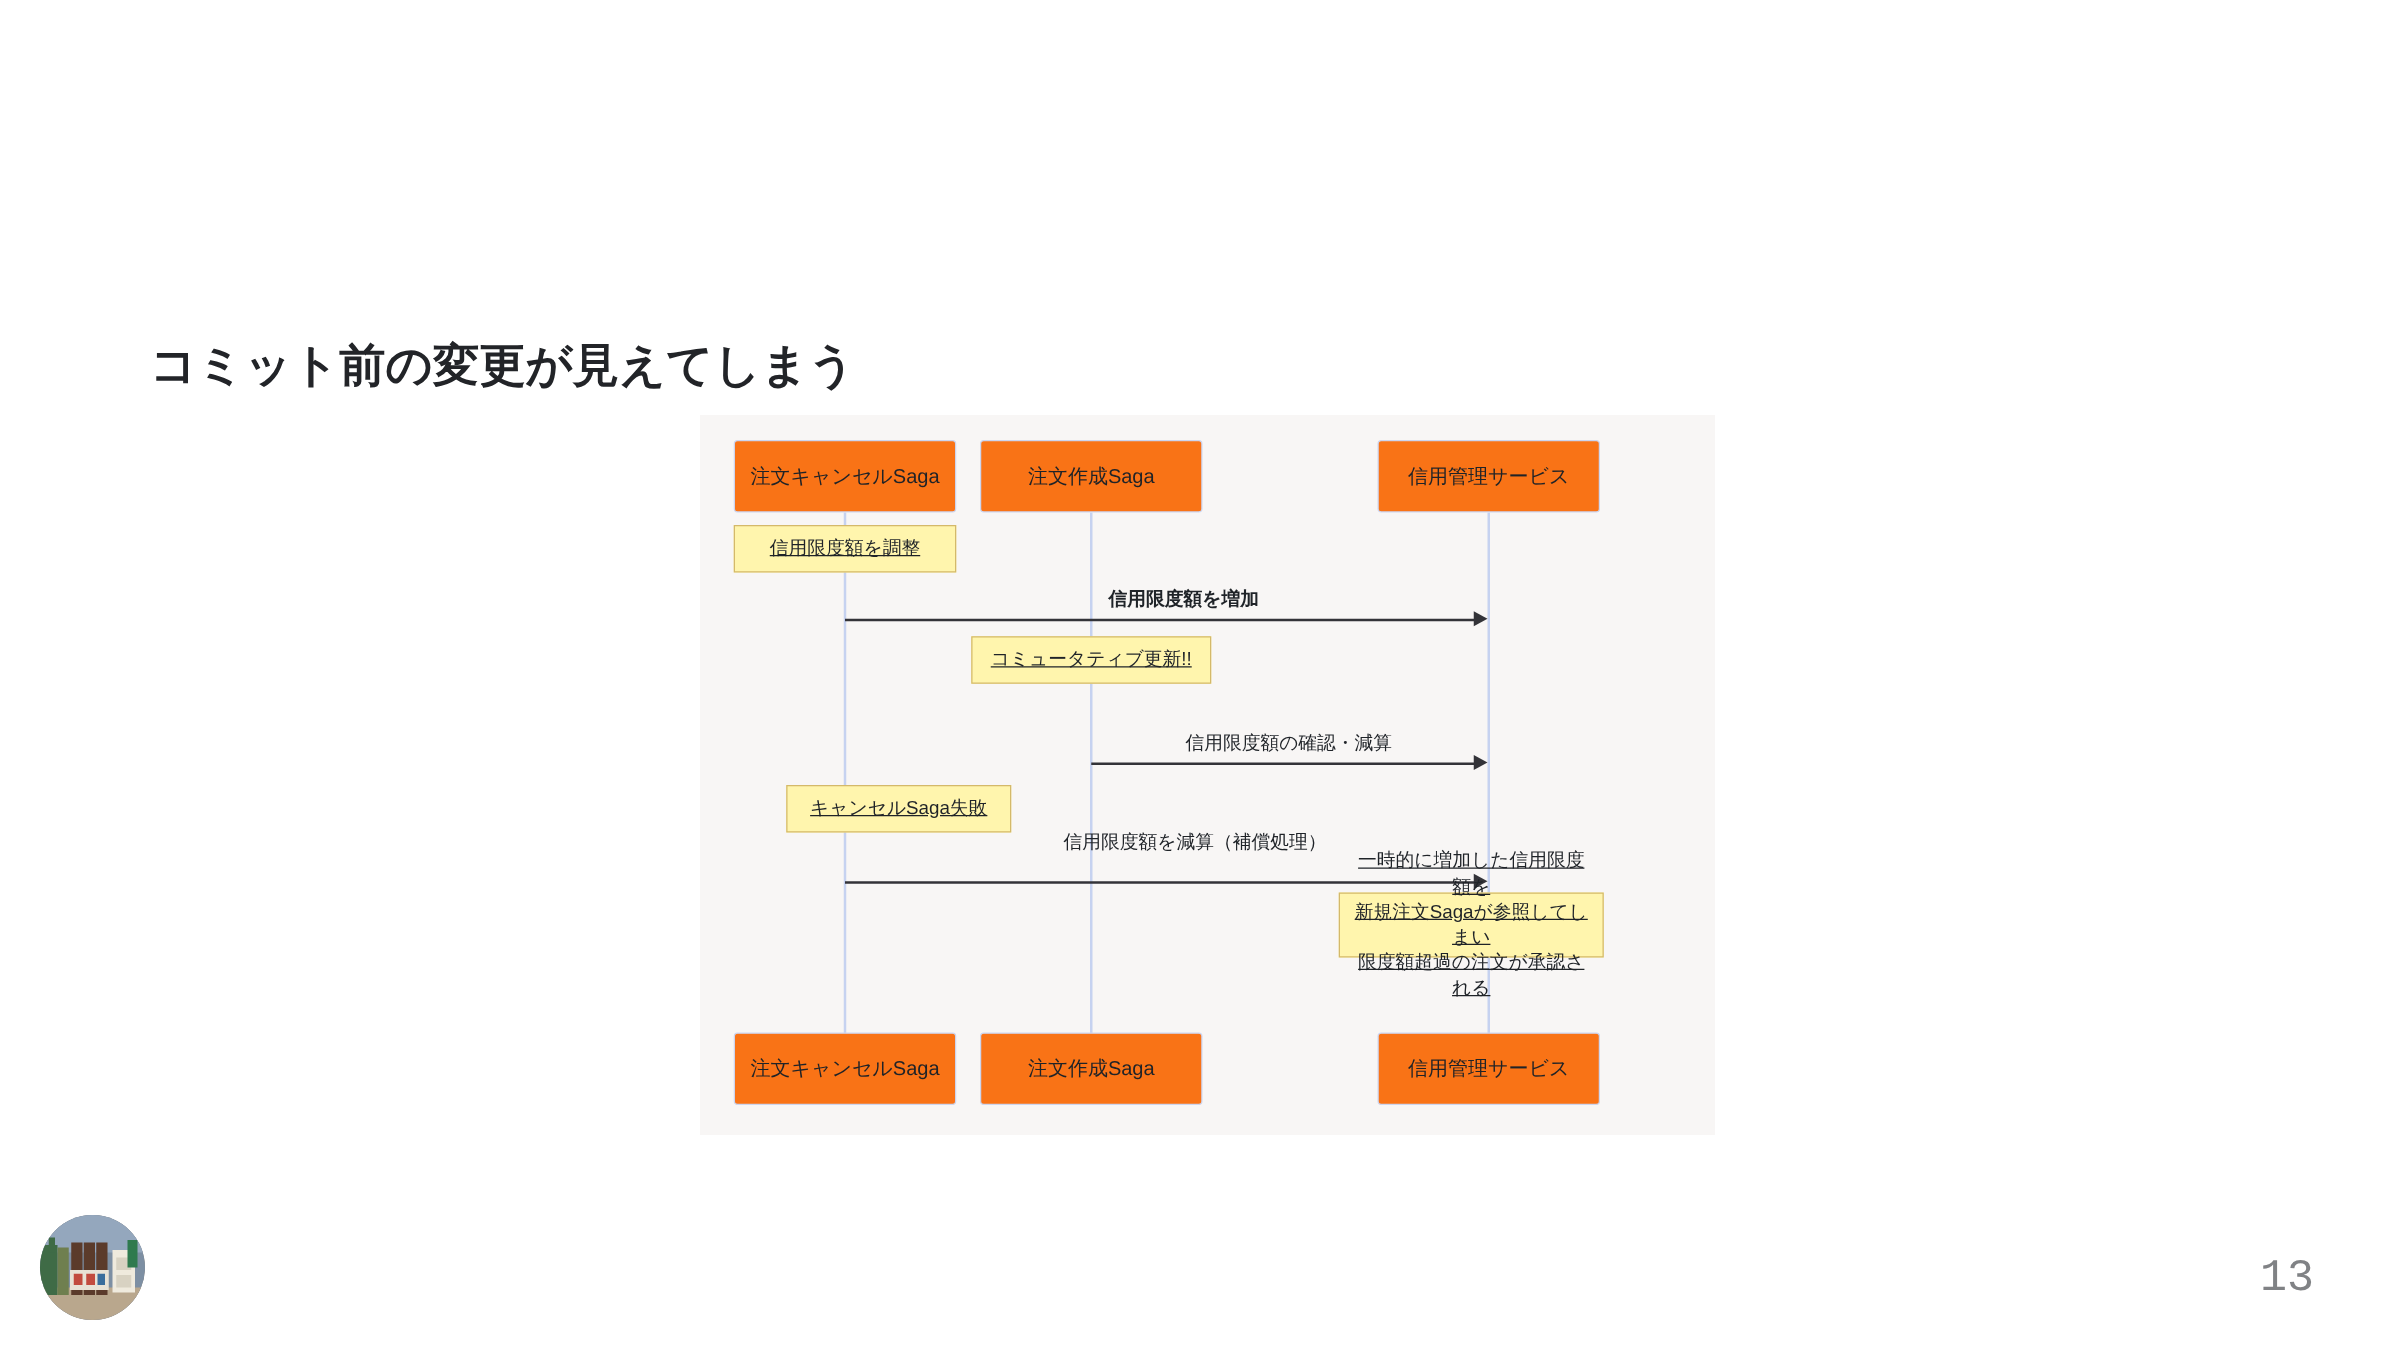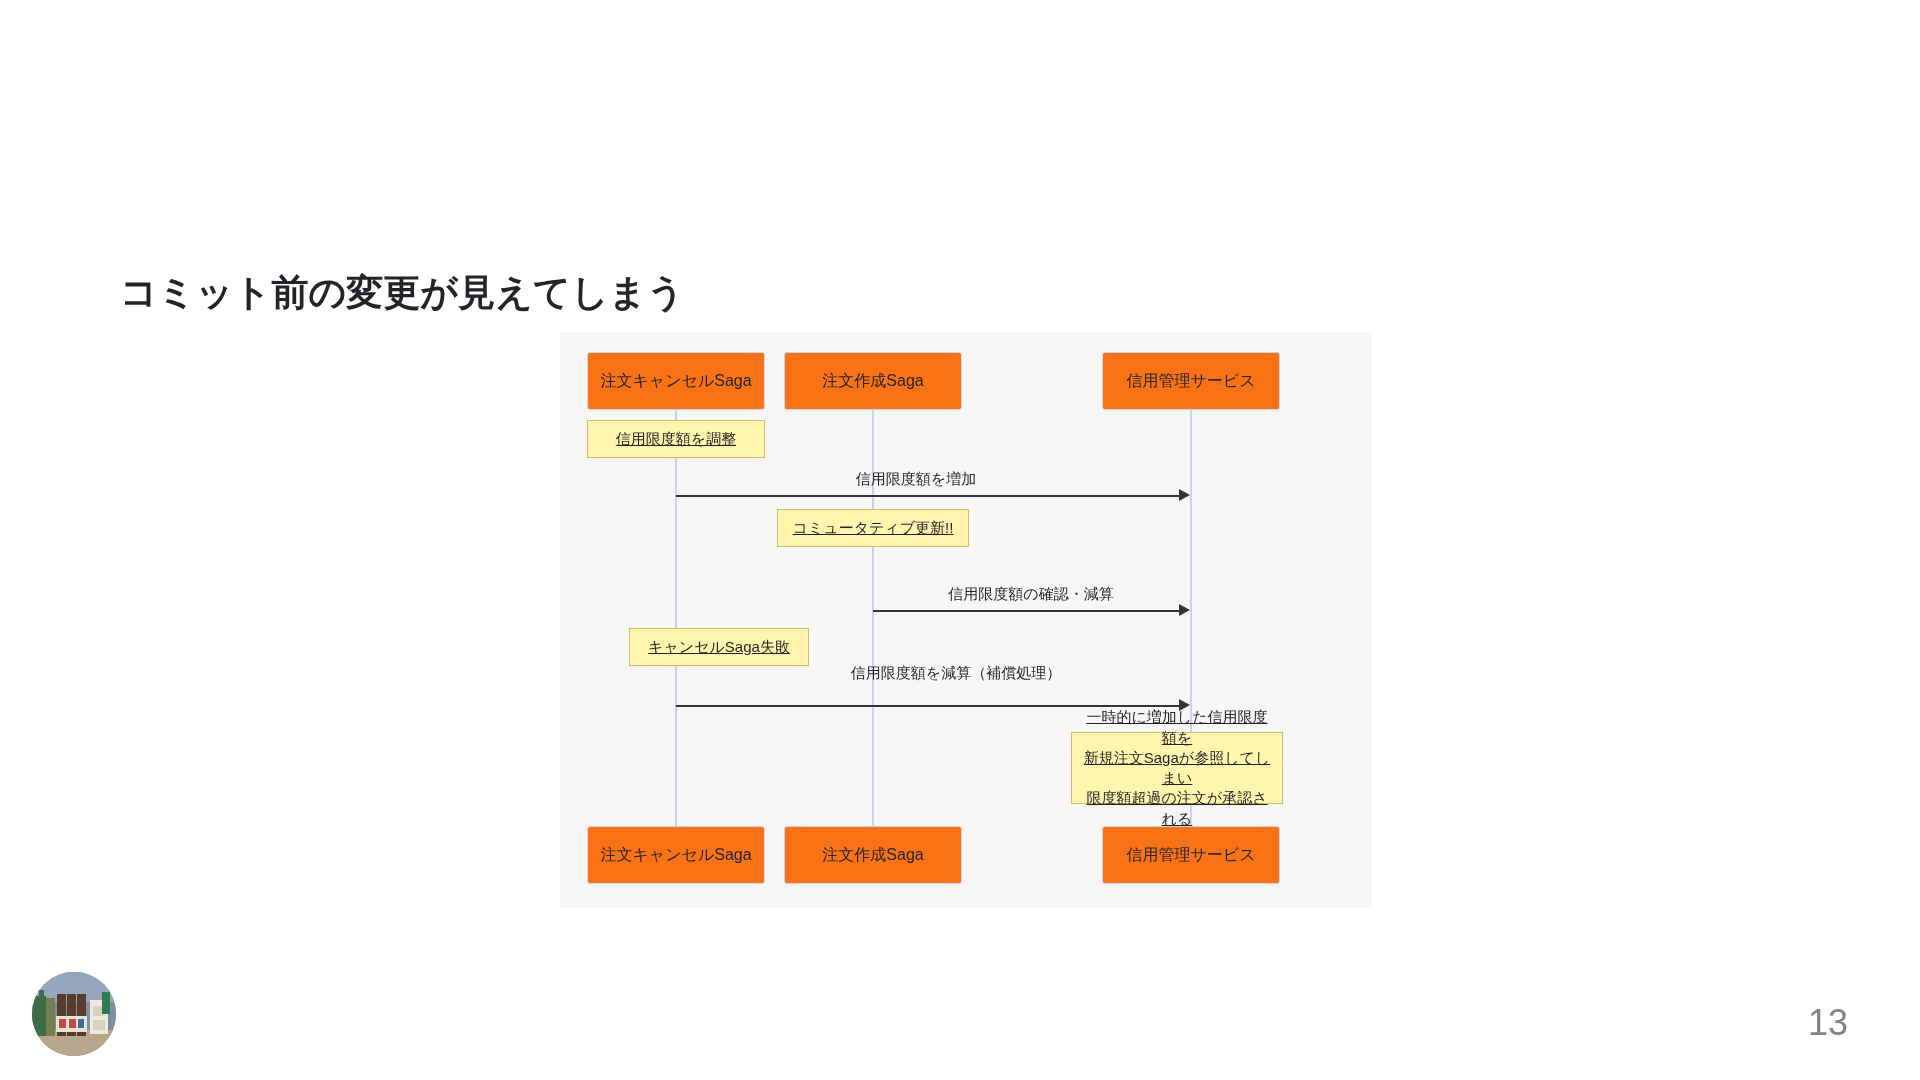--- a/index.html
+++ b/index.html
@@ -152,20 +152,21 @@
   .avatar svg { display: block; }
 
   
   .page-number {
     position: absolute;
     left: 1808px;
     top: 1002px;
     font-size: 36px;
     color: #808285;
     white-space: nowrap;
+    font-family: Liberation Mono, monospace;
   }
 </style>
 </head>
 <body>
 
 <div class="slide">
 
 
   <div class="slide-subtitle">コミット前の変更が見えてしまう</div>
 
@@ -175,37 +176,37 @@
       <div class="lifeline" style="left:115px;"></div>
       <div class="lifeline" style="left:312px;"></div>
       <div class="lifeline" style="left:630px;"></div>
 
       <div class="participant" style="left:27px;  top:20px;">注文キャンセルSaga</div>
       <div class="participant" style="left:224px; top:20px;">注文作成Saga</div>
       <div class="participant" style="left:542px; top:20px;">信用管理サービス</div>
 
       <div class="note" style="left:27px; top:88px; width:178px; height:38px;">信用限度額を調整</div>
 
-      <div class="msg-label" style="left:356px; top:138px;">信用限度額を増加</div>
+      <div class="msg-label" style="left:387px; top:138px;font-weight:bold;">信用限度額を増加</div>
       <div class="msg-line" style="left:116px; top:163px; width:504px;"></div>
       <div class="msg-arrow" style="left:619px; top:157px;"></div>
 
       <div class="note" style="left:217px; top:177px; width:192px; height:38px;">コミュータティブ更新!!</div>
 
       <div class="msg-label" style="left:471px; top:253px;">信用限度額の確認・減算</div>
       <div class="msg-line" style="left:313px; top:278px; width:307px;"></div>
       <div class="msg-arrow" style="left:619px; top:272px;"></div>
 
       <div class="note" style="left:25px; top:296px; width:180px; height:38px;margin-left:44px;">キャンセルSaga失敗</div>
 
       <div class="msg-label" style="left:372px; top:332px;margin-left:24px;">信用限度額を減算（補償処理）</div>
       <div class="msg-line" style="left:116px; top:373px; width:504px;"></div>
       <div class="msg-arrow" style="left:619px; top:367px;"></div>
 
-      <div class="note" style="left:511px; top:400px; width:212px; height:72px;">一時的に増加した信用限度額を
+      <div class="note" style="left:511px; top:382px; width:212px; height:52px;">一時的に増加した信用限度額を
 新規注文Sagaが参照してしまい
 限度額超過の注文が承認される</div>
 
       <div class="participant" style="left:27px;  top:494px;">注文キャンセルSaga</div>
       <div class="participant" style="left:224px; top:494px;">注文作成Saga</div>
       <div class="participant" style="left:542px; top:494px;">信用管理サービス</div>
 
     </div>
   </div>
 

